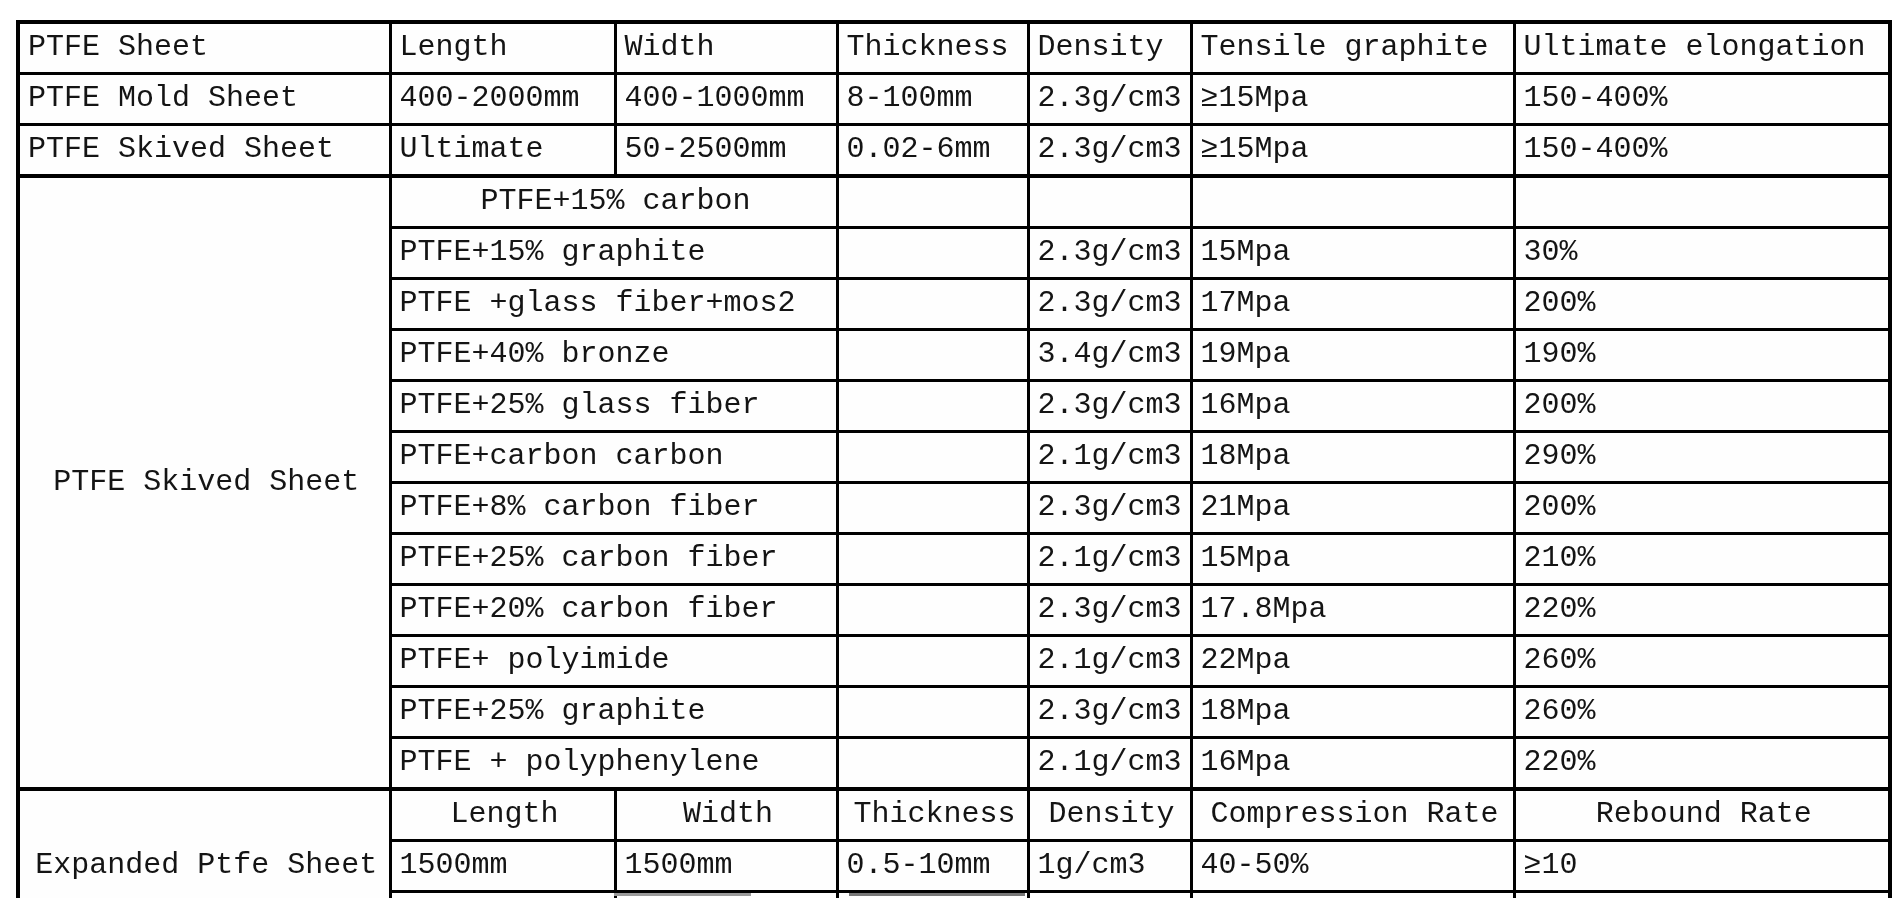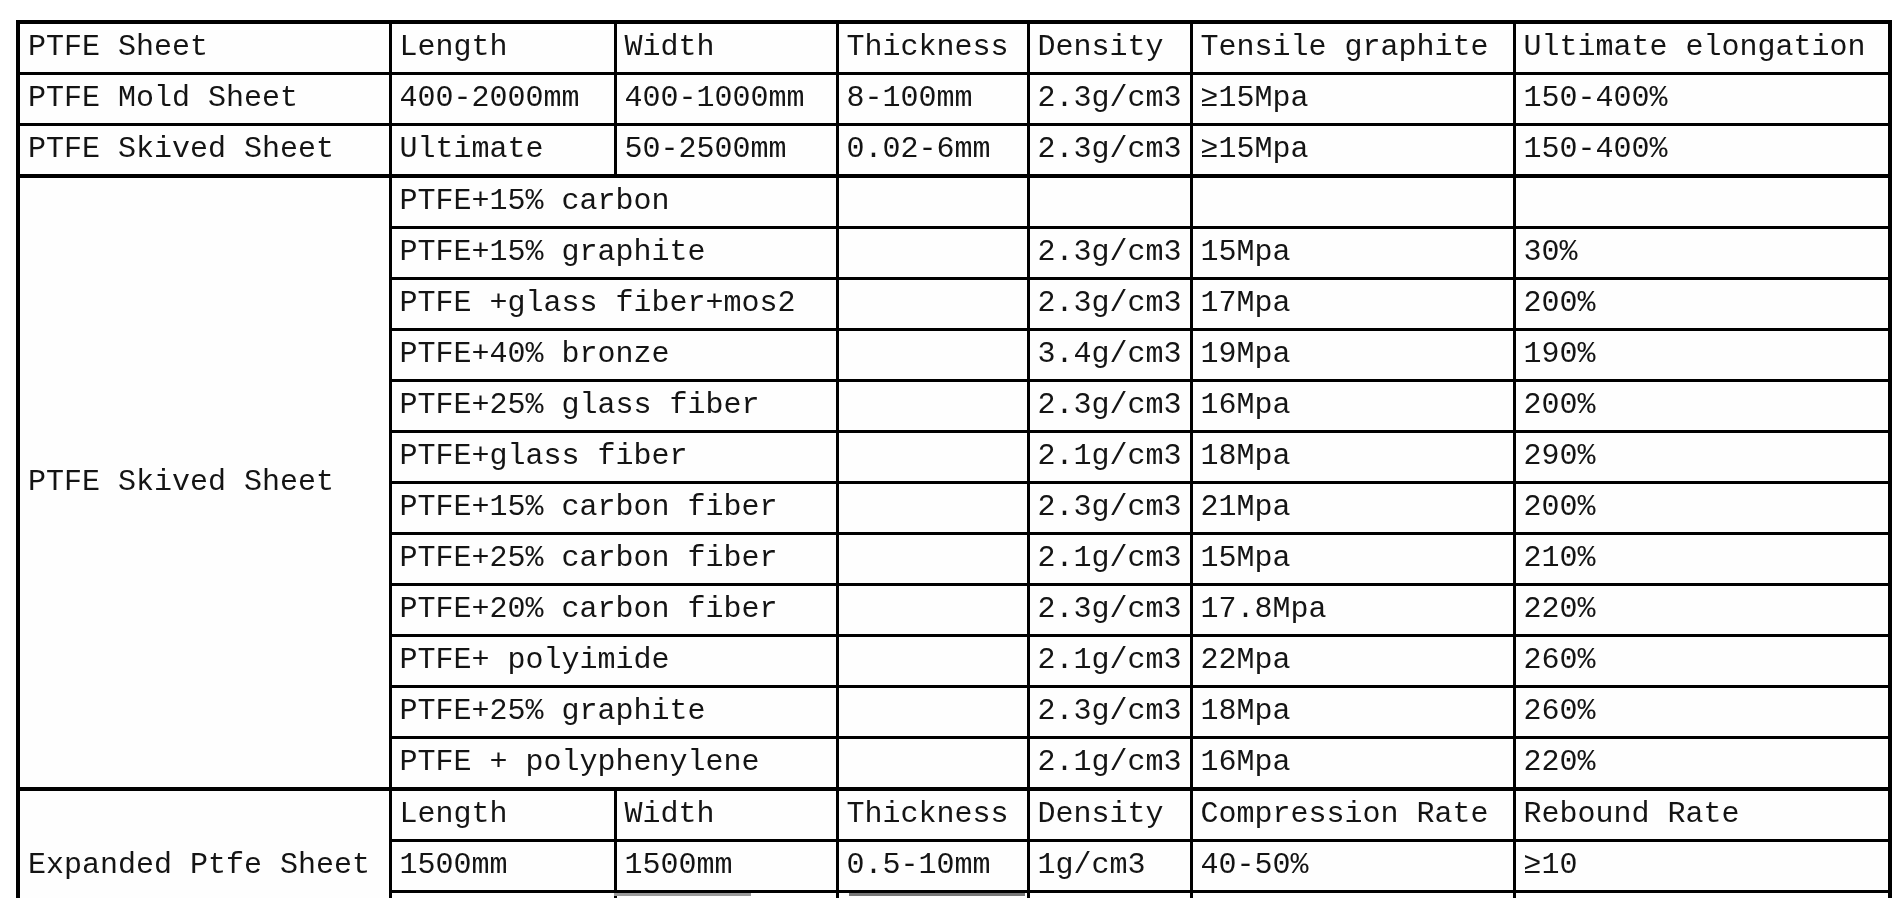--- a/index.html
+++ b/index.html
@@ -32,20 +32,21 @@
     line-height: 1.05;
     color: #141414;
     vertical-align: middle;
     text-align: left;
     white-space: nowrap;
     overflow: hidden;
   }
   
   tr.section-top td {
     border-top-width: 4px;
+    text-align: center;
   }
   td.center-label {
     text-align: center;
     padding-left: 4px;
   }
   
   .scan-artifact {
     position: absolute;
     height: 3px;
     background: #8f8f8f;
@@ -128,28 +129,28 @@
       <td>190%</td>
     </tr>
     <tr>
       <td colspan="2">PTFE+25% glass fiber</td>
       <td></td>
       <td>2.3g/cm3</td>
       <td>16Mpa</td>
       <td>200%</td>
     </tr>
     <tr>
-      <td colspan="2">PTFE+glass fiber</td>
+      <td colspan="2">PTFE+carbon carbon</td>
       <td></td>
       <td>2.1g/cm3</td>
       <td>18Mpa</td>
       <td>290%</td>
     </tr>
     <tr>
-      <td colspan="2">PTFE+15% carbon fiber</td>
+      <td colspan="2">PTFE+8% carbon fiber</td>
       <td></td>
       <td>2.3g/cm3</td>
       <td>21Mpa</td>
       <td>200%</td>
     </tr>
     <tr>
       <td colspan="2">PTFE+25% carbon fiber</td>
       <td></td>
       <td>2.1g/cm3</td>
       <td>15Mpa</td>

